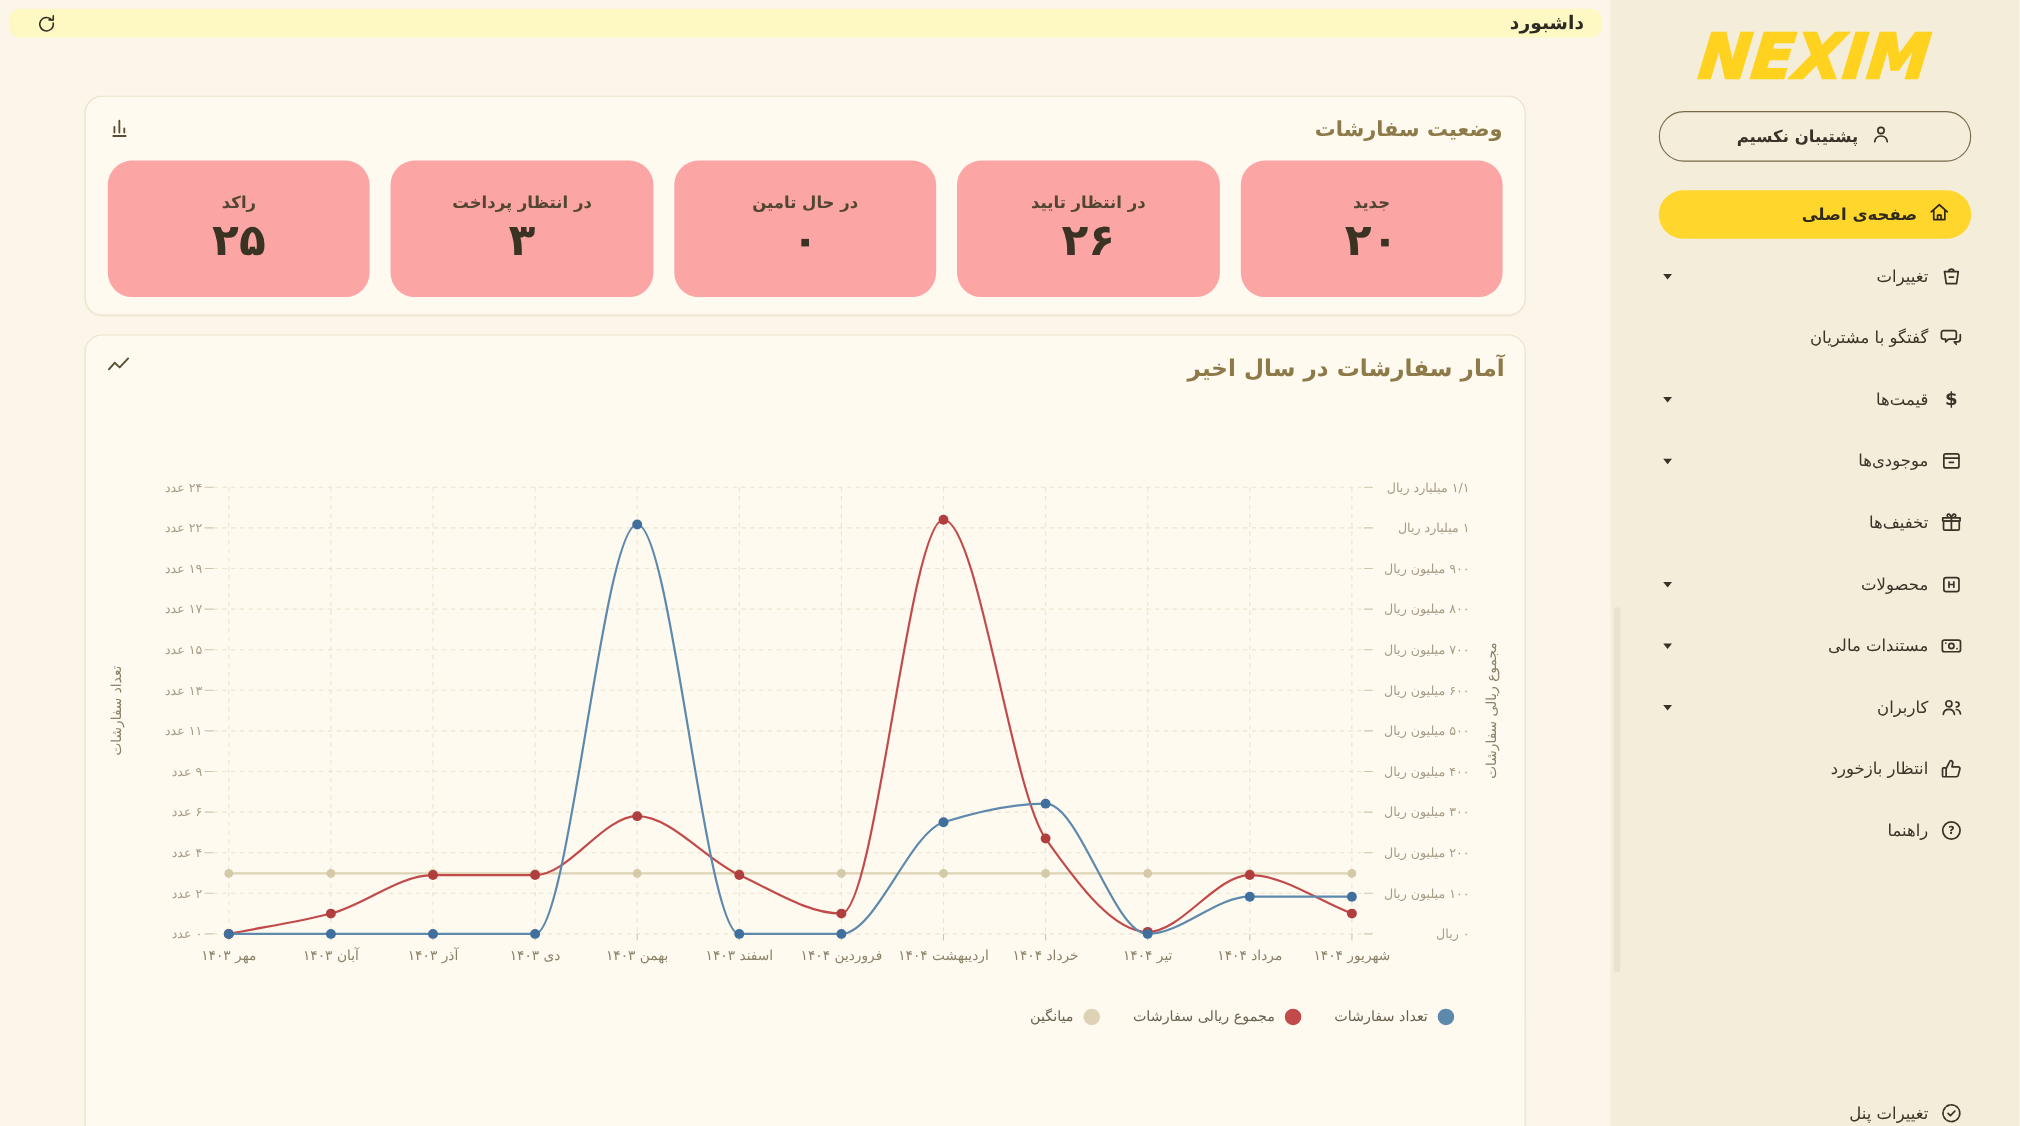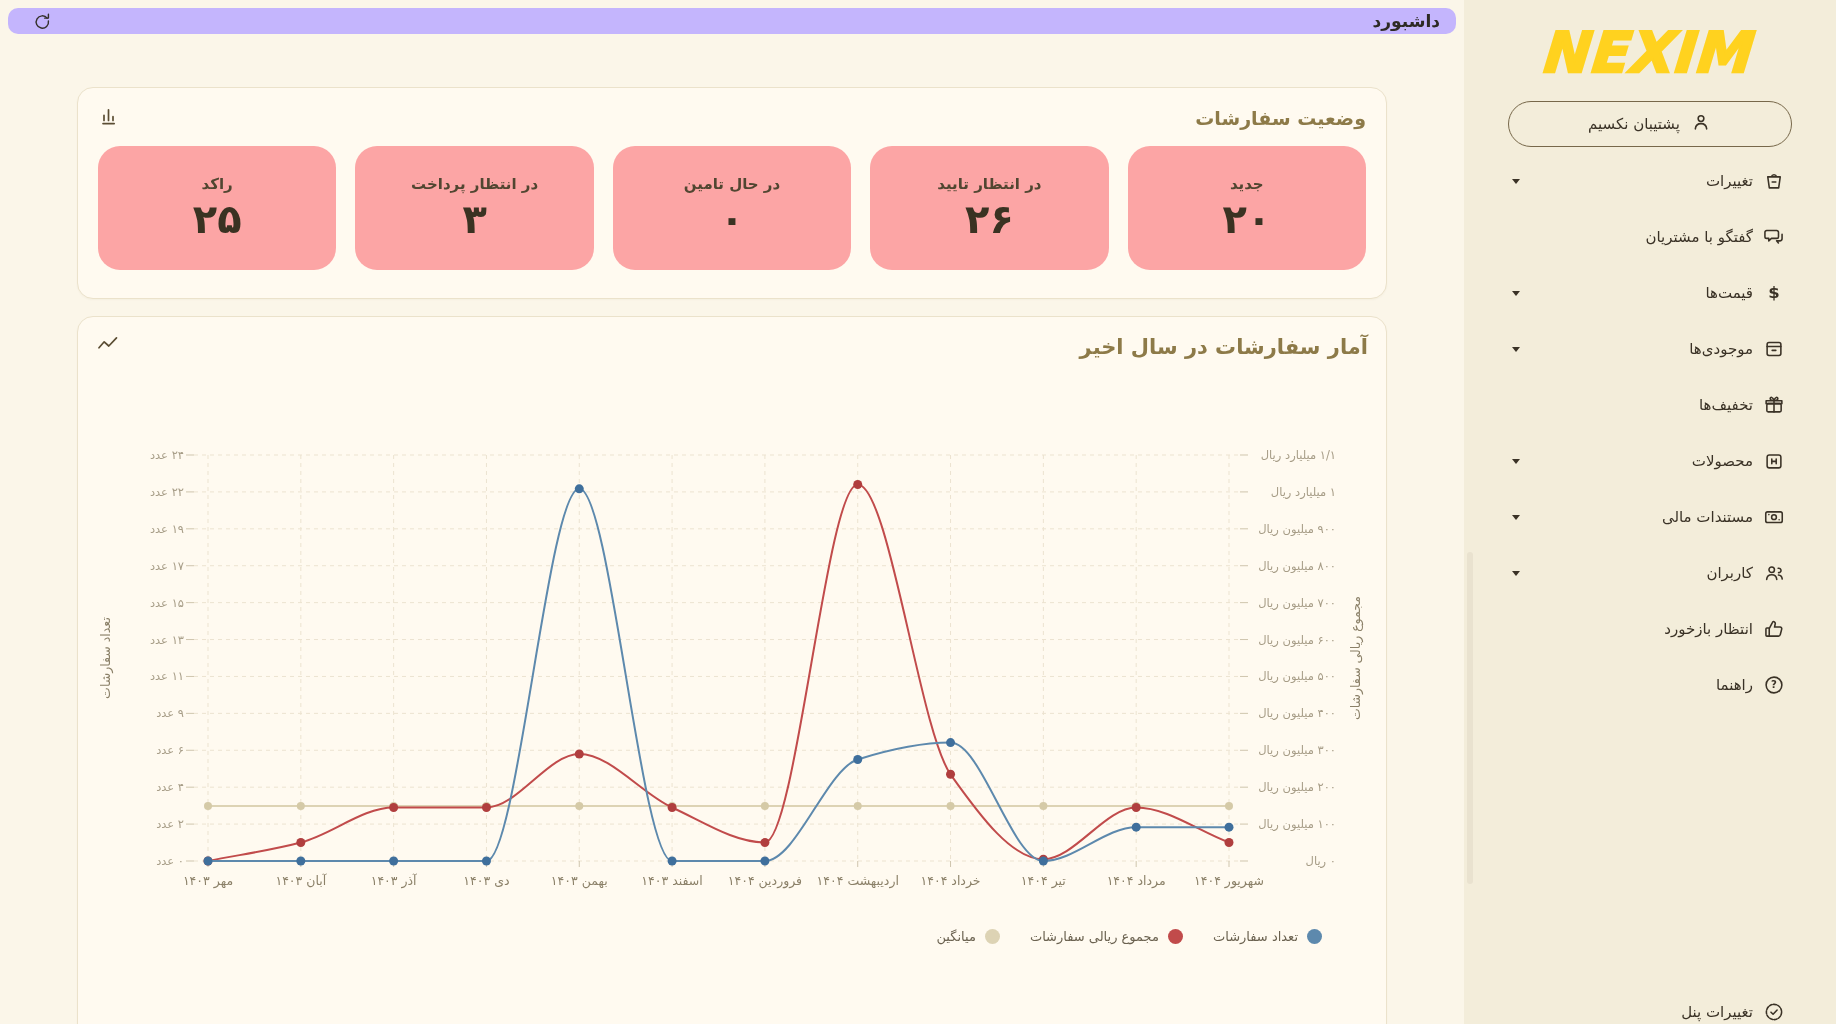--- a/index.html
+++ b/index.html
@@ -8,39 +8,39 @@
     font-family: "DejaVu Sans", sans-serif;
     background:#fbf6e9;
     display:flex;
     color:#3a3226;
   }
   
   .sidebar{ width:372px; flex-shrink:0; background:#f3edda; height:1024px; position:relative; padding:0 44px; overflow:hidden;}
   .logo{ margin-top:20px; text-align:center; font-size:56px; font-weight:bold; font-style:italic;
          color:#ffd21f; letter-spacing:1px; transform:skewX(-6deg); -webkit-text-stroke:2.5px #ffd21f; direction:ltr;}
   .support-pill{ margin-top:16px; height:46px; border:1.5px solid #77684a; border-radius:26px;
-         display:flex; align-items:center; justify-content:center; gap:10px; font-size:15px; font-weight:400; cursor:pointer; color:#3a3226;}
+         display:flex; align-items:center; justify-content:center; gap:10px; font-size:15px; font-weight:700; cursor:pointer; color:#3a3226;}
   .active-pill{ margin-top:26px; height:44px; background:#ffd62b; border-radius:24px;
          display:flex; align-items:center; gap:9px; padding:0 18px; font-size:15px; font-weight:bold; color:#2f2a1d; cursor:pointer;}
   .nav{ margin-top:6px; }
   .nav-item{ height:56px; display:flex; align-items:center; gap:9px; padding:0 6px 0 4px; font-size:15px; cursor:pointer;}
   .nav-item .icon{ width:24px; height:24px; display:flex; align-items:center; justify-content:center; color:#3a3226;}
   .caret{ margin-inline-start:auto; width:0; height:0; border:4.5px solid transparent; border-top:5.5px solid #3a3226; margin-top:5px;}
   .bottom-item{ position:absolute; bottom:-16px; right:44px; left:44px;}
   .side-scrollbar{ position:absolute; left:3px; top:552px; width:6px; height:332px; background:#e9e2cf; border-radius:3px;}
   svg.ic{ width:22px; height:22px; stroke:currentColor; fill:none; stroke-width:1.7; stroke-linecap:round; stroke-linejoin:round;}
   
   .main{ flex:1; display:flex; flex-direction:column; }
-  .topbar{ height:50px; margin:8px 8px 4px; background:#c4b5fd; border-radius:10px;
+  .topbar{ height:50px; margin:8px 8px 4px; background:#fef9c3; border-radius:10px;
          display:flex; align-items:center; justify-content:space-between; padding:0 16px 0 20px;}
   .page-title{ font-size:17px; font-weight:bold; color:#2d2a24;}
   .refresh-btn{ width:26px; height:26px; display:flex; align-items:center; justify-content:center; cursor:pointer; color:#34302a;}
   .content{ flex:1; padding:49px 77px 0; }
   .card{ background:#fffaf0; border:1px solid #ebe2cb; border-radius:16px; box-shadow:0 1px 2px rgba(90,70,30,.04);}
-  .status-card{ padding:16px 20px 28px; }
+  .status-card{ padding:16px 20px 16px; }
   .card-head{ display:flex; align-items:center; justify-content:space-between; }
   .card-title{ font-size:19px; font-weight:bold; color:#8d7a48; }
   .chart-title{ font-size:21px; }
   .head-icon{ color:#5b4d33; }
   .tiles{ display:flex; gap:19px; margin-top:14px; }
   .tile{ flex:1; height:124px; background:#fca5a5; border-radius:22px;
          display:flex; flex-direction:column; align-items:center; justify-content:center; gap:4px;}
   .tile-label{ font-size:15px; font-weight:600; color:#514631; }
   .tile-value{ font-size:40px; font-weight:bold; color:#3a3222; line-height:1.1;}
   .chart-card{ margin-top:17px; padding:16px 18px 10px; height:834px;}
@@ -66,20 +66,28 @@
   <div class="support-pill">
     <span class="icon">
       <svg class="ic" viewBox="0 0 24 24">
           <circle cx="12" cy="8.3" r="3.1"></circle>
           <path d="M5.8 19.5c.4-3.7 3.1-5.7 6.2-5.7s5.8 2 6.2 5.7"></path>
         </svg>
     </span>
     <span>پشتیبان نکسیم</span>
   </div>
 
+  <div class="active-pill">
+    <span class="icon">
+      <svg class="ic" viewBox="0 0 24 24">
+          <path d="M4 11.5 12 4.5l8 7M6.5 10v9.2h11V10M10.3 19v-4.2h3.4V19"></path>
+        </svg>
+    </span>
+    <span>صفحه‌ی اصلی</span>
+  </div>
 
   <nav class="nav">
     <div class="nav-item">
       <span class="icon">
         <svg class="ic" viewBox="0 0 24 24">
             <path d="M5.2 7.5h13.6l-1.7 12H6.9zM9.2 7.3a2.9 2.9 0 0 1 5.6 0M10 13h4"></path>
           </svg>
       </span>
       <span>تغییرات</span>
       <span class="caret"></span>

